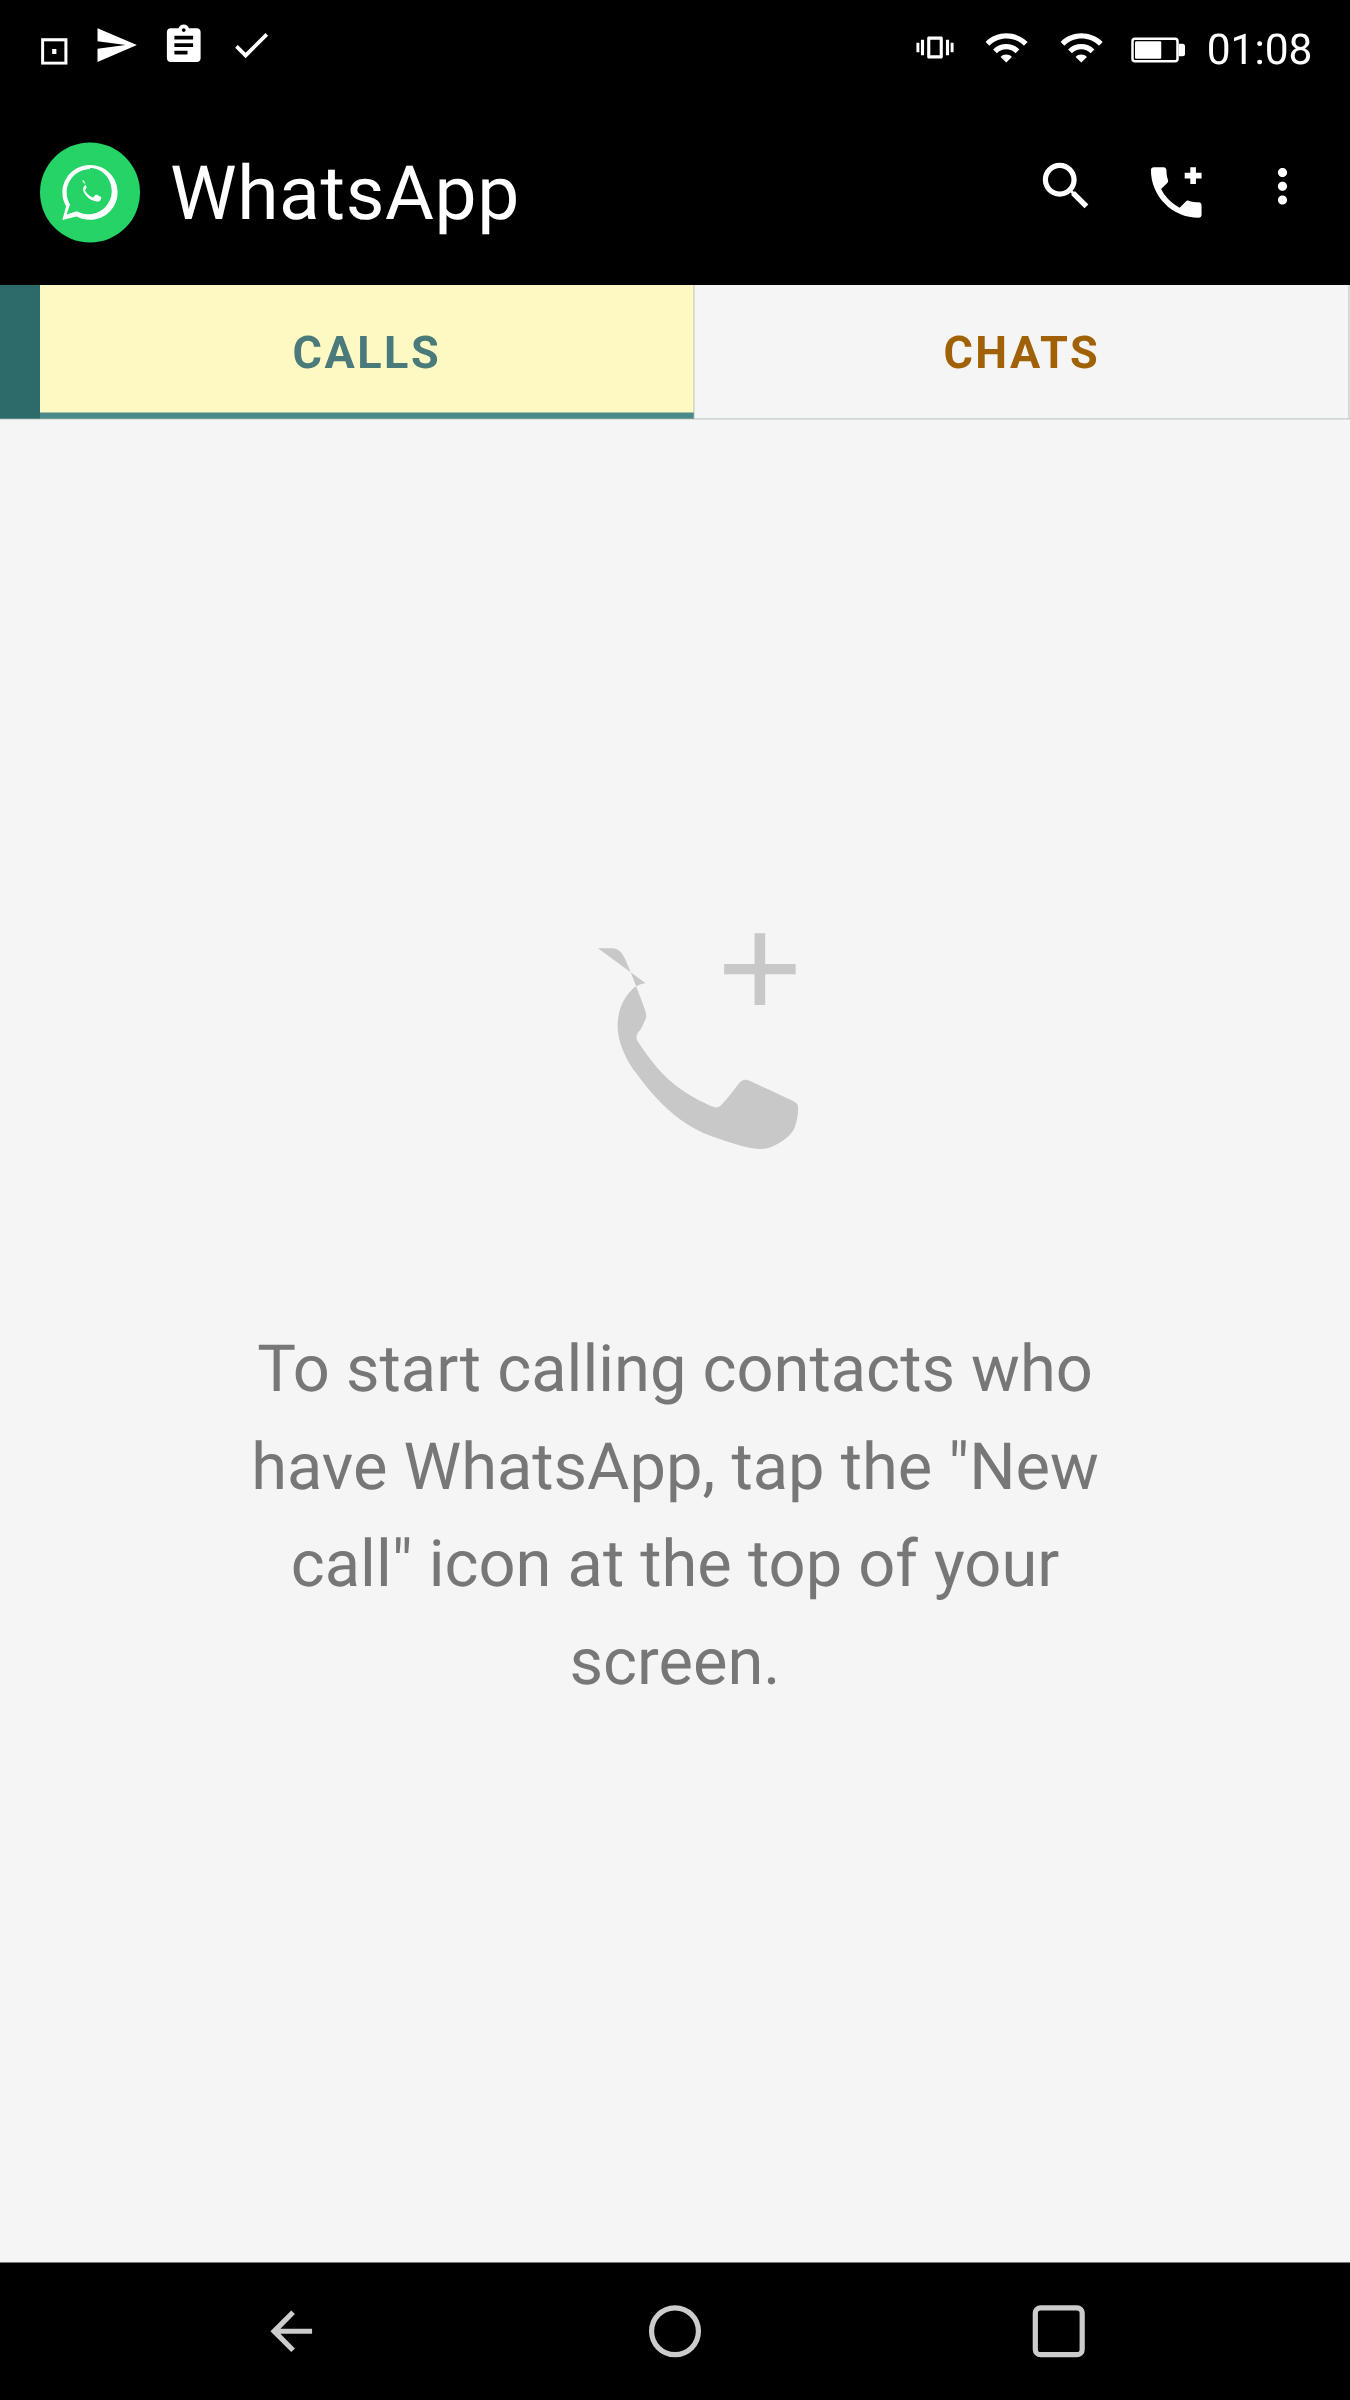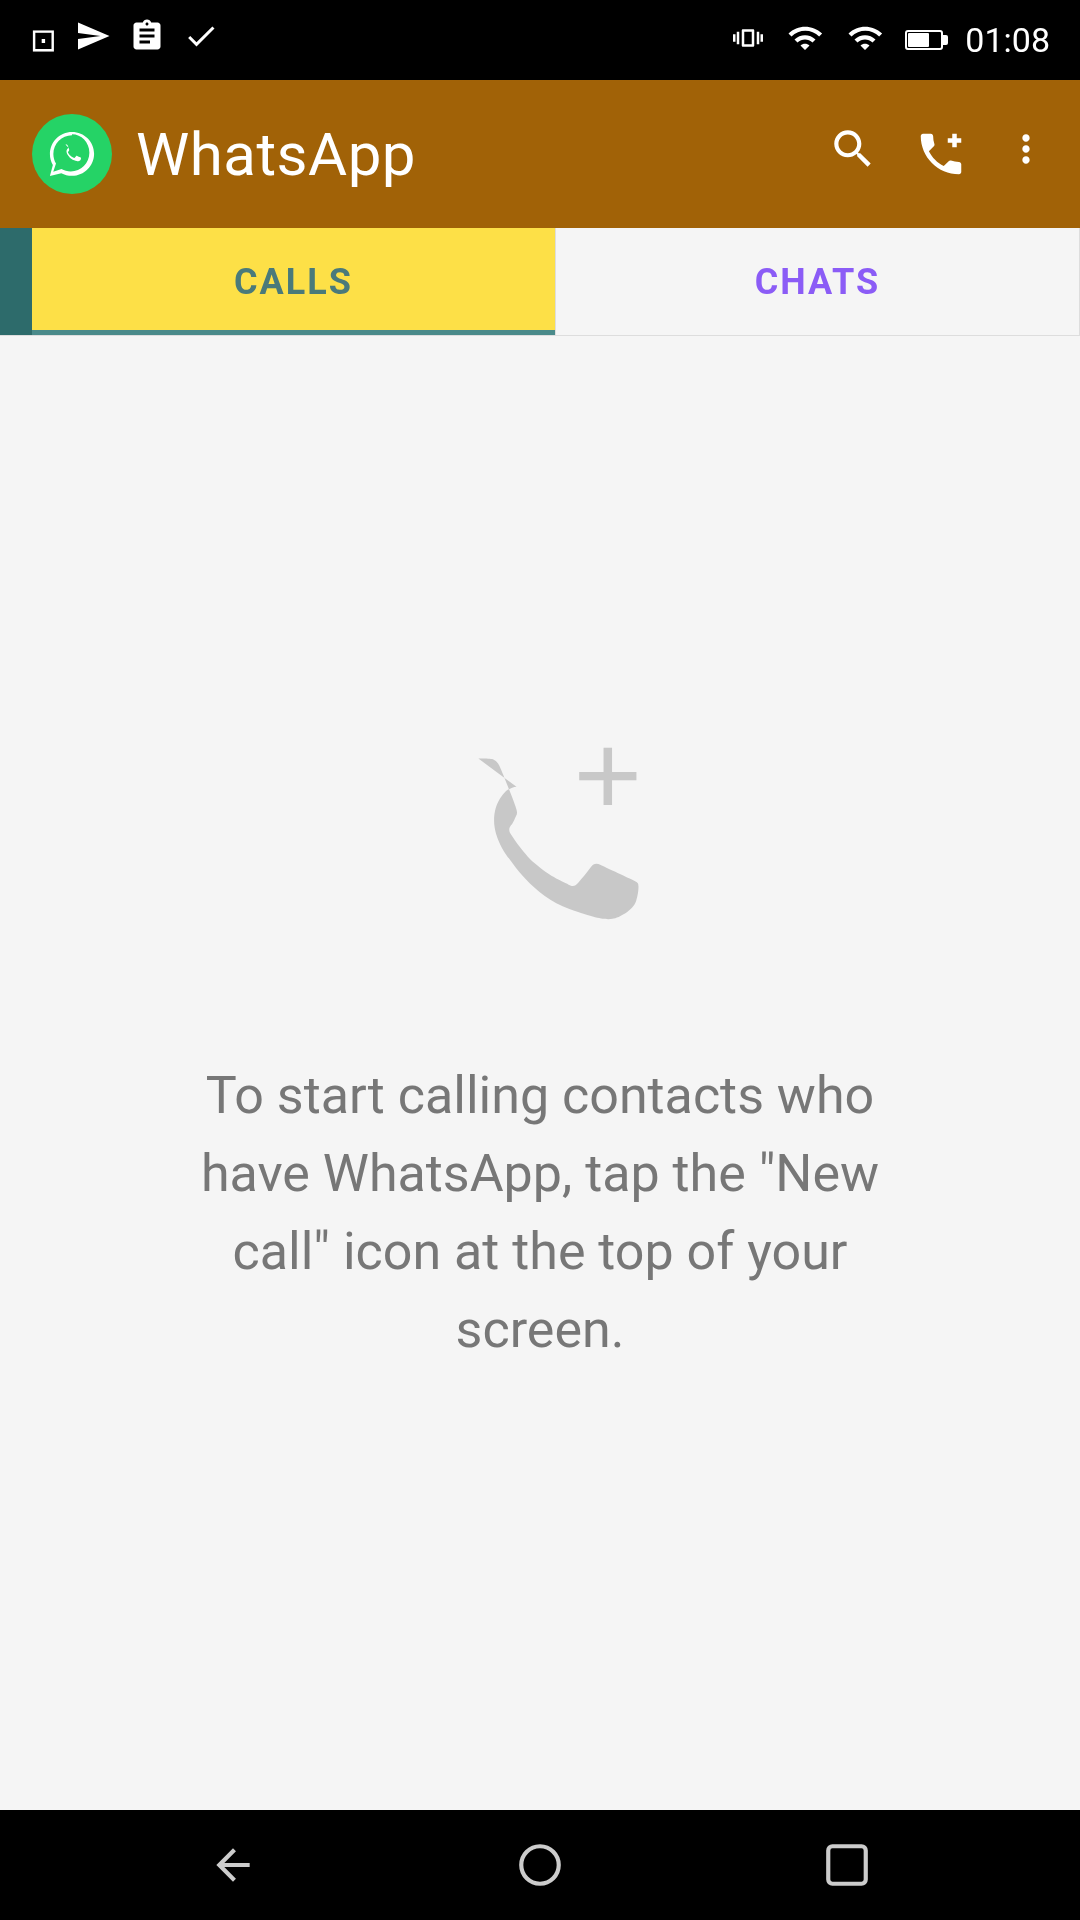--- a/index.html
+++ b/index.html
@@ -56,21 +56,21 @@
     .signal-icons {
       display: flex;
       align-items: center;
       gap: 22px;
     }
 
     
     .app-bar {
       width: 100%;
       height: 148px;
-      background: #a16207;
+      background: #000000;
       display: flex;
       align-items: center;
       padding: 12px 32px;
       gap: 24px;
       justify-content: space-between;
     }
 
     .app-logo {
       width: 80px;
       height: 80px;
@@ -126,28 +126,28 @@
       flex: 1;
       display: flex;
       align-items: center;
       justify-content: center;
       cursor: pointer;
       position: relative;
       background: #f5f5f5;
     }
 
     .tab.active {
-      background: #fde047;
+      background: #fef9c3;
       margin-left: 32px;
     }
 
     .tab-label {
       font-size: 36px;
       font-weight: 700;
-      color: #8b5cf6;
+      color: #a16207;
       letter-spacing: 2px;
     }
 
     .tab.active .tab-label {
       color: #4a7a7a;
     }
 
     .tab-indicator {
       position: absolute;
       bottom: 0;

